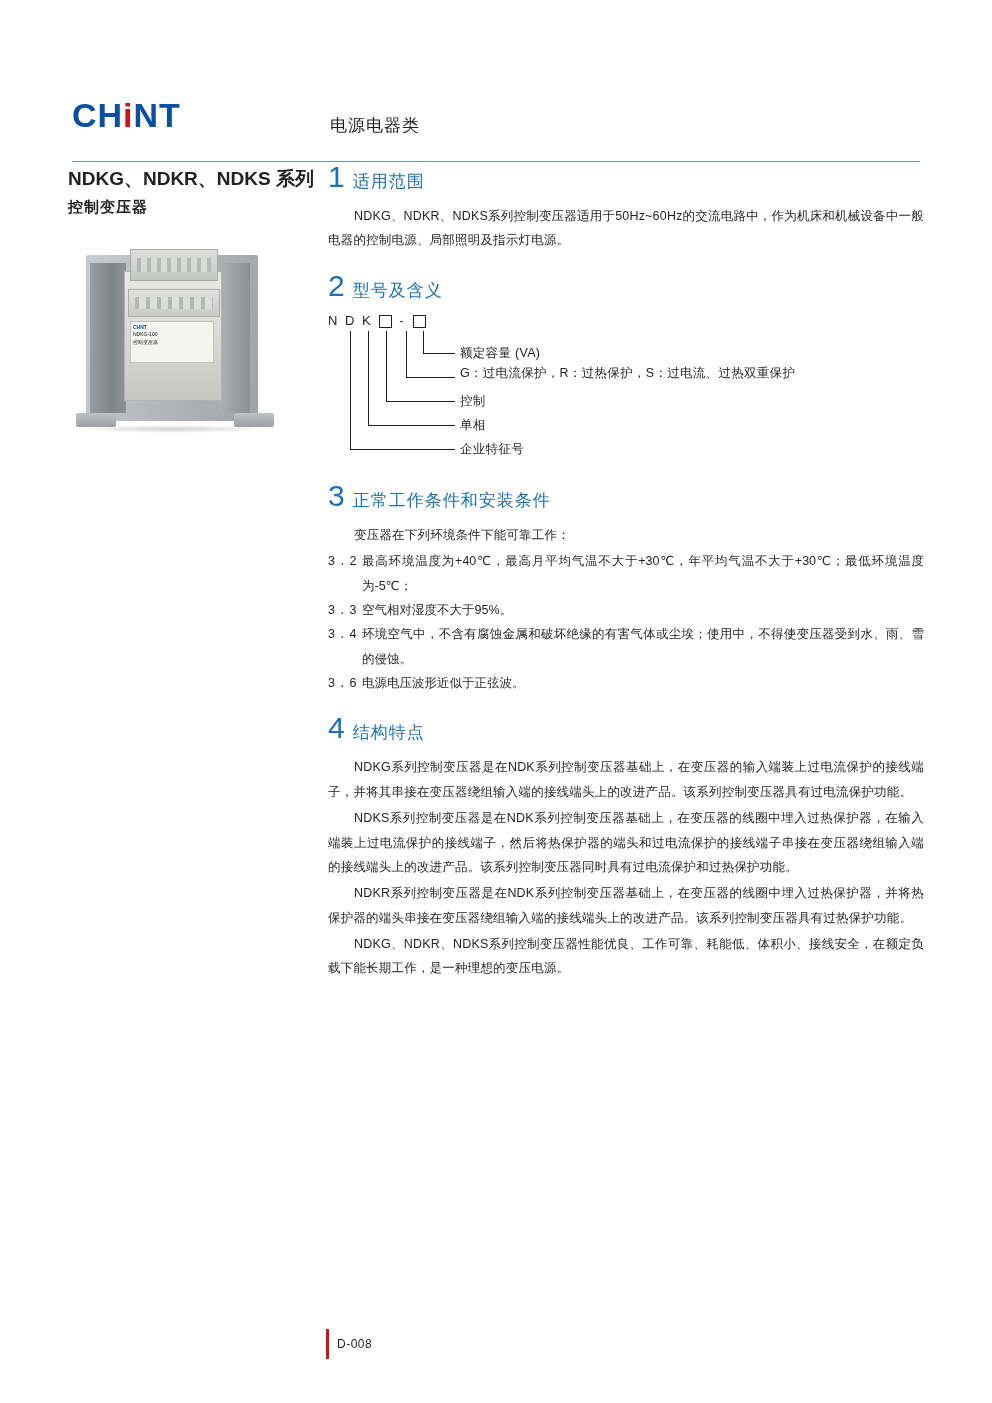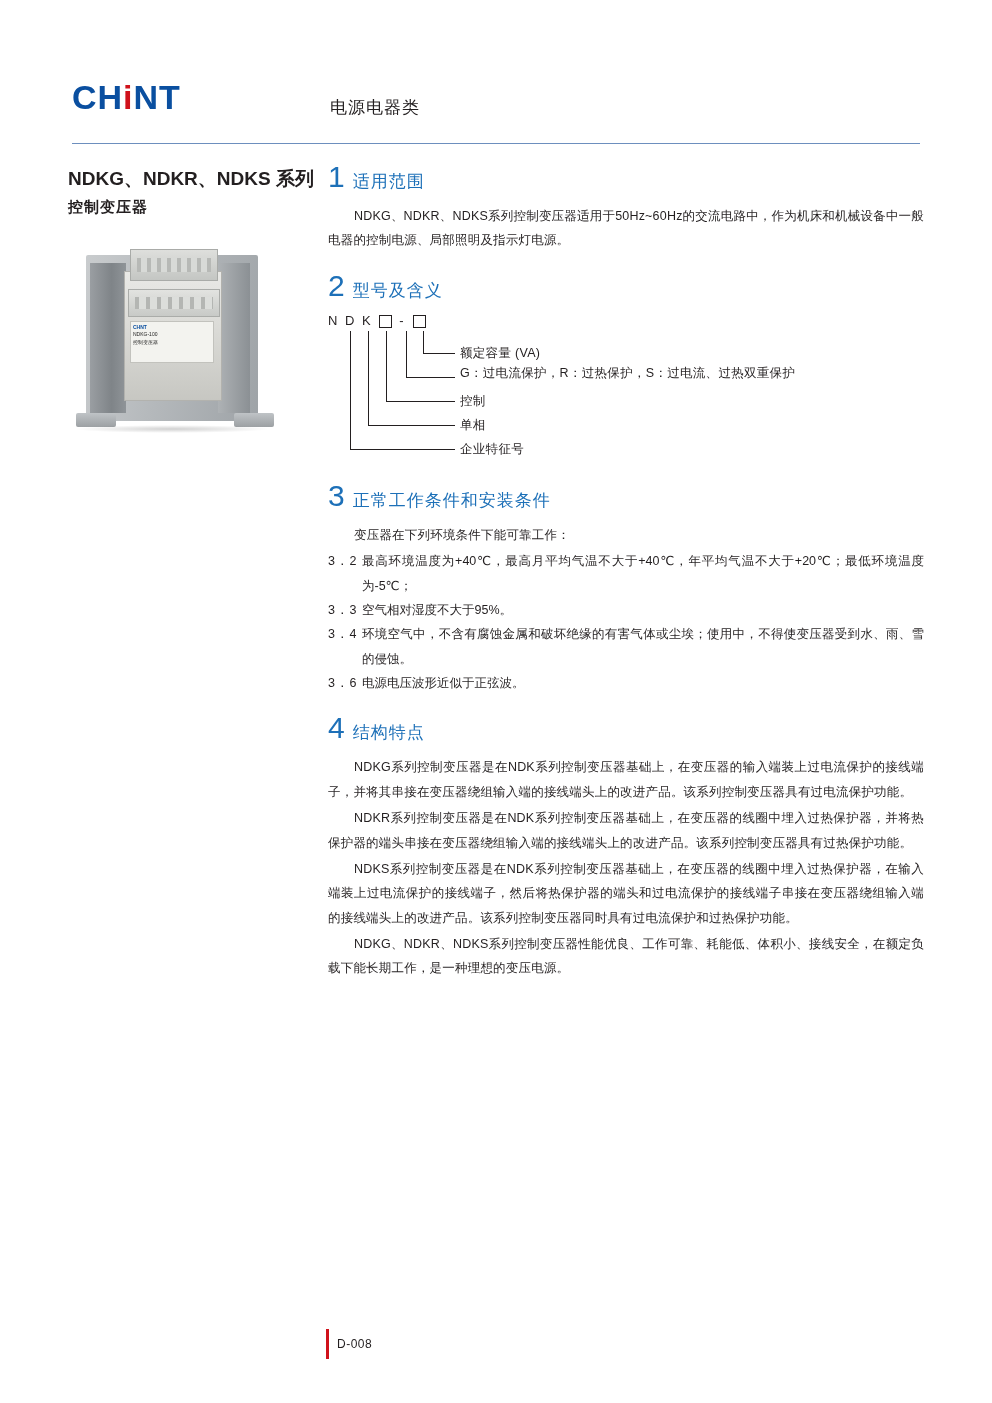--- a/index.html
+++ b/index.html
@@ -17,21 +17,21 @@
     height: 1403px;
     margin: 0 auto;
     background: #fff;
     overflow: hidden;
   }
 
   
   .header {
     position: absolute;
     left: 0;
-    top: 0;
+    top: 18px;
     width: 828px;
     height: 140px;
     padding-left: 16px;
   }
   .logo {
     position: absolute;
     left: 72px;
     top: 78px;
     font-size: 34px;
     font-weight: bold;
@@ -405,21 +405,21 @@
 
     <div class="sec-block">
       <div class="sec-head">
         <span class="sec-num">3</span>
         <span class="sec-title">正常工作条件和安装条件</span>
       </div>
       <p class="body indent">变压器在下列环境条件下能可靠工作：</p>
 
       <div class="num-item">
         <span class="nm">3．2</span>
-        <span class="tx">最高环境温度为+40℃，最高月平均气温不大于+40℃，年平均气温不大于+20℃；最低环境温度为-5℃；</span>
+        <span class="tx">最高环境温度为+40℃，最高月平均气温不大于+30℃，年平均气温不大于+30℃；最低环境温度为-5℃；</span>
       </div>
       <div class="num-item">
         <span class="nm">3．3</span>
         <span class="tx">空气相对湿度不大于95%。</span>
       </div>
       <div class="num-item">
         <span class="nm">3．4</span>
         <span class="tx">环境空气中，不含有腐蚀金属和破坏绝缘的有害气体或尘埃；使用中，不得使变压器受到水、雨、雪的侵蚀。</span>
       </div>
       <div class="num-item">
@@ -427,22 +427,22 @@
         <span class="tx">电源电压波形近似于正弦波。</span>
       </div>
     </div>
 
     <div class="sec-block">
       <div class="sec-head">
         <span class="sec-num">4</span>
         <span class="sec-title">结构特点</span>
       </div>
       <p class="body indent">NDKG系列控制变压器是在NDK系列控制变压器基础上，在变压器的输入端装上过电流保护的接线端子，并将其串接在变压器绕组输入端的接线端头上的改进产品。该系列控制变压器具有过电流保护功能。</p>
+      <p class="body indent">NDKS系列控制变压器是在NDK系列控制变压器基础上，在变压器的线圈中埋入过热保护器，在输入端装上过电流保护的接线端子，然后将热保护器的端头和过电流保护的接线端子串接在变压器绕组输入端的接线端头上的改进产品。该系列控制变压器同时具有过电流保护和过热保护功能。</p>
       <p class="body indent">NDKR系列控制变压器是在NDK系列控制变压器基础上，在变压器的线圈中埋入过热保护器，并将热保护器的端头串接在变压器绕组输入端的接线端头上的改进产品。该系列控制变压器具有过热保护功能。</p>
-      <p class="body indent">NDKS系列控制变压器是在NDK系列控制变压器基础上，在变压器的线圈中埋入过热保护器，在输入端装上过电流保护的接线端子，然后将热保护器的端头和过电流保护的接线端子串接在变压器绕组输入端的接线端头上的改进产品。该系列控制变压器同时具有过电流保护和过热保护功能。</p>
       <p class="body indent">NDKG、NDKR、NDKS系列控制变压器性能优良、工作可靠、耗能低、体积小、接线安全，在额定负载下能长期工作，是一种理想的变压电源。</p>
     </div>
 
   </div>
 
   <div class="footer">
     <div class="footer-bar"></div>
     <div class="footer-text">D-008</div>
   </div>
 

